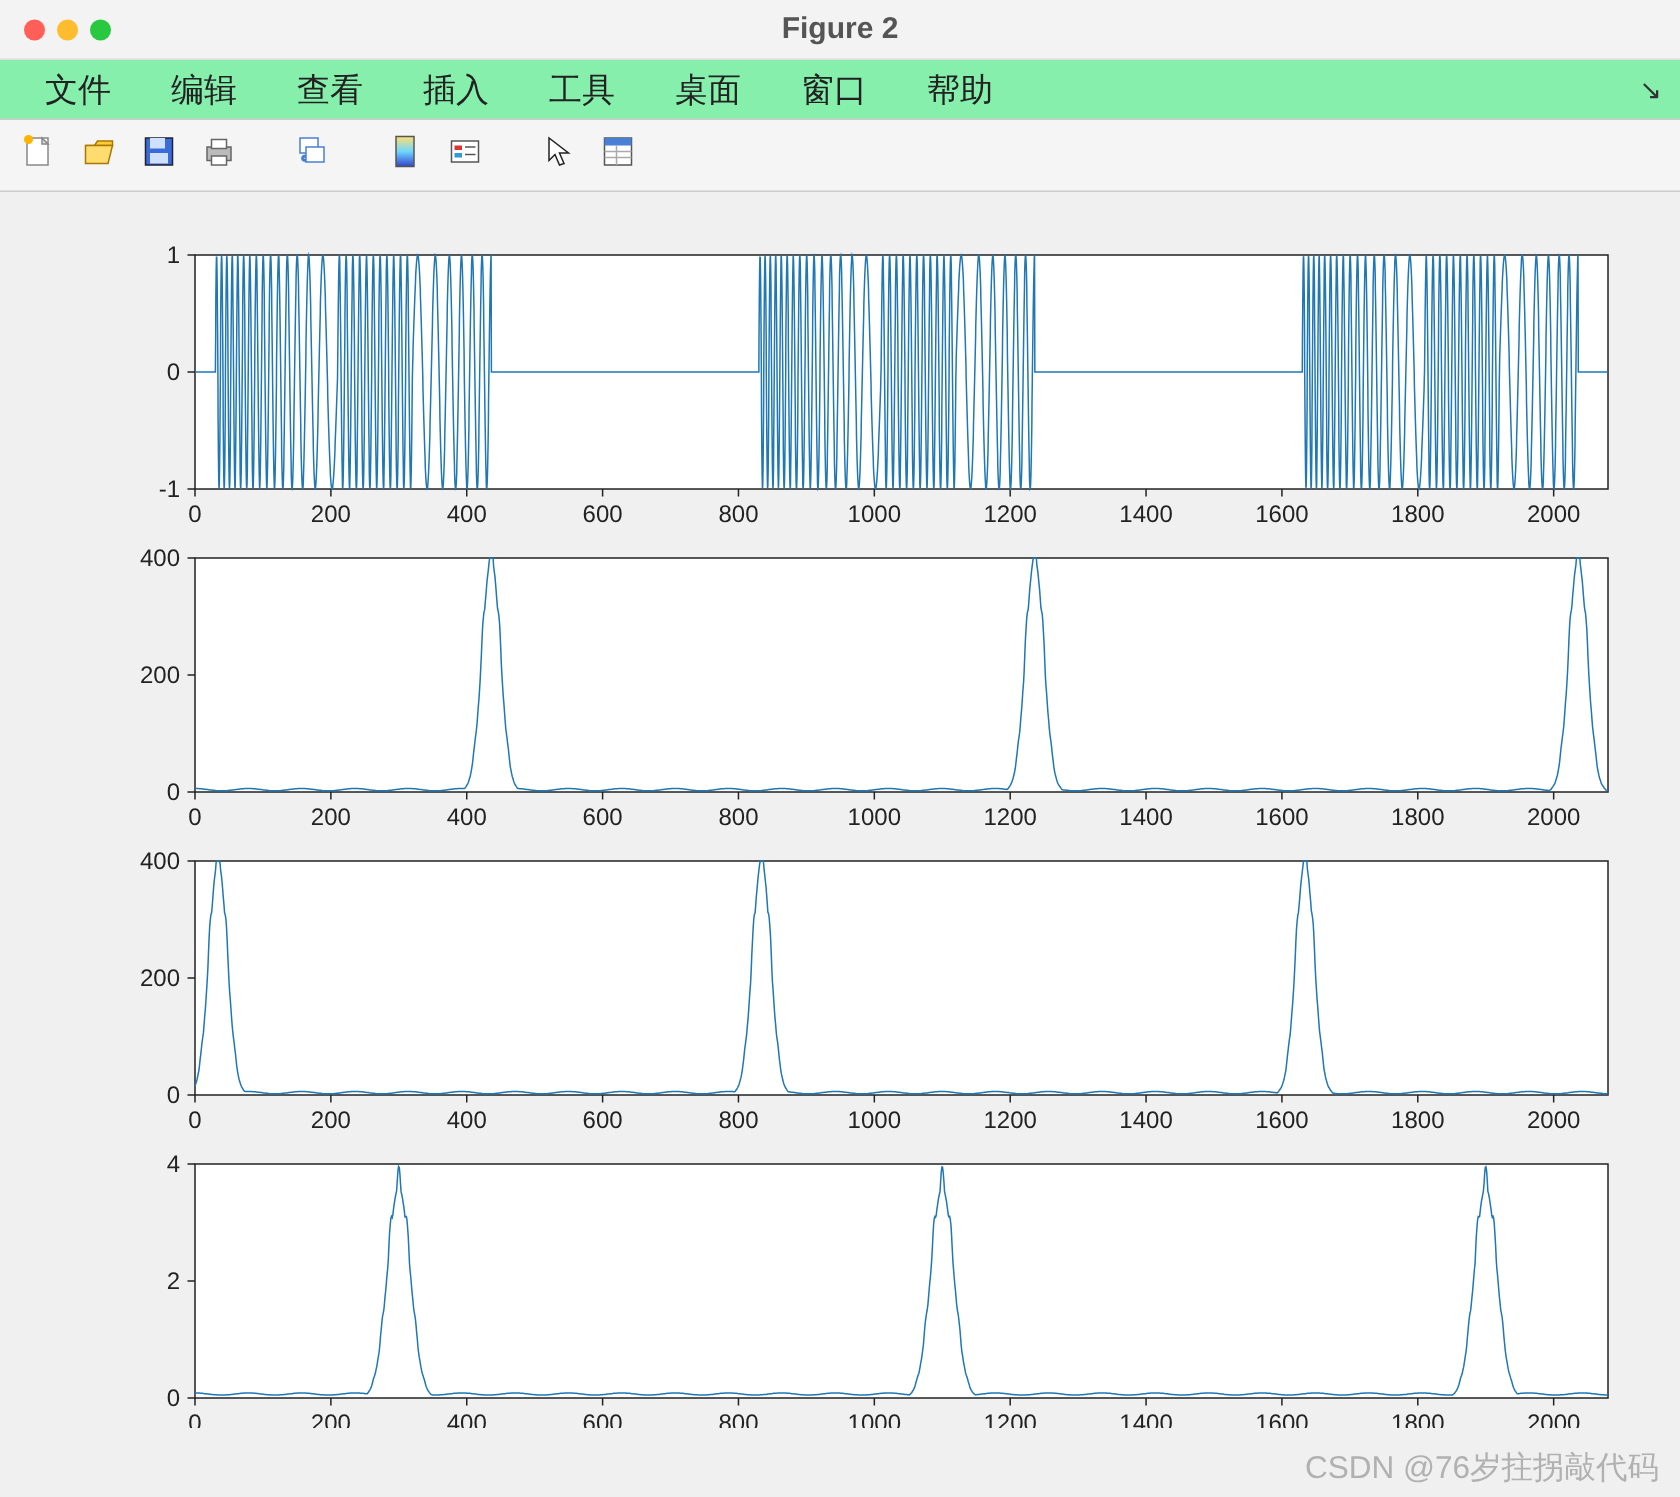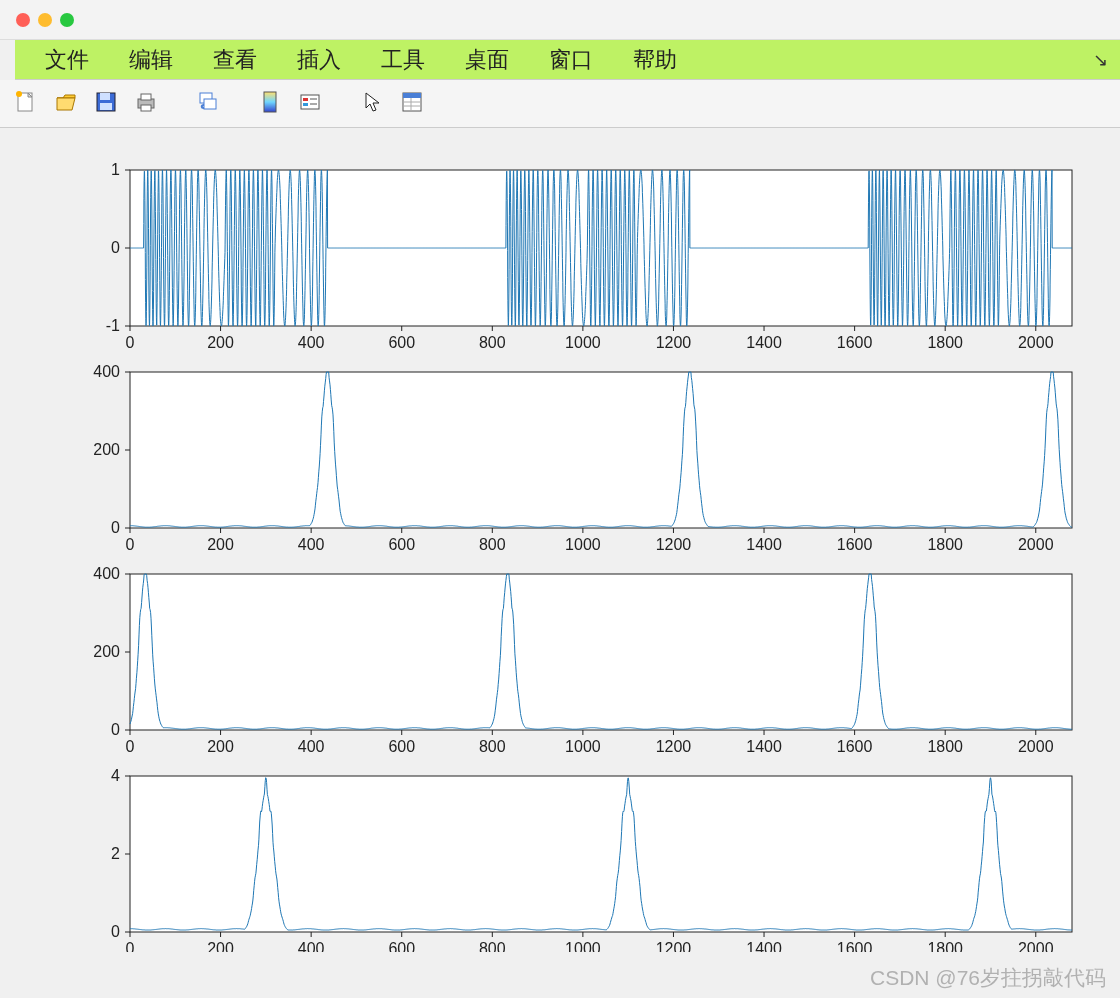--- a/index.html
+++ b/index.html
@@ -2,21 +2,21 @@
 <html><head>
 <meta charset="utf-8">
 <style>
   * { box-sizing: border-box; }
   html, body { margin:0; padding:0; width:1120px; height:998px; background:#f0f0f0; font-family:Arial,"Microsoft YaHei",sans-serif; }
   .titlebar { height:40px; display:flex; align-items:center; padding:0 16px; background:#f3f3f3; border-bottom:1px solid #ddd; position:relative; }
   .traffic { display:flex; gap:8px; }
   .dot { width:14px; height:14px; border-radius:50%; }
   .dot.red{background:#ff5f57;} .dot.yellow{background:#febc2e;} .dot.green{background:#28c840;}
   .wintitle { position:absolute; left:0; right:0; text-align:center; font-weight:600; color:#555; font-size:20px; pointer-events:none; }
-  .menubar { height:40px; display:flex; align-items:center; padding:0 10px; background:#bef264; border-bottom:1px solid #ccc; position:relative;margin-left:15px; }
+  .menubar { height:40px; display:flex; align-items:center; padding:0 10px; background:#86efac; border-bottom:1px solid #ccc; position:relative; }
   .menuitem { font-size:22px; color:#222; padding:4px 20px; cursor:default; }
   .menuarrow { position:absolute; right:12px; font-size:18px; color:#333; }
   .toolbar { height:48px; display:flex; align-items:center; padding:0 8px; gap:4px; background:#f5f5f5; border-bottom:1px solid #ccc; }
   .tb-btn { width:36px; height:36px; display:flex; align-items:center; justify-content:center; cursor:default; }
   .tb-sep { width:18px; }
   .figure-area { padding:24px 20px 10px 20px; background:#f0f0f0; height:calc(998px - 40px - 40px - 48px); position:relative; }
   .watermark { position:absolute; right:14px; bottom:6px; color:rgba(100,100,100,.45); font-size:21px; pointer-events:none; }
   svg.chart { display:block; }
   .axis text { font-size:16px; fill:#222; font-family:Arial,sans-serif; }
   .axis line, .axis path { stroke:#222; stroke-width:1; fill:none; }
@@ -25,20 +25,21 @@
 </style>
 </head>
 <body>
 
 <div class="titlebar">
   <div class="traffic">
     <div class="dot red"></div>
     <div class="dot yellow"></div>
     <div class="dot green"></div>
   </div>
+  <div class="wintitle">Figure 2</div>
 </div>
 
 <div class="menubar">
   <div class="menuitem">文件</div>
   <div class="menuitem">编辑</div>
   <div class="menuitem">查看</div>
   <div class="menuitem">插入</div>
   <div class="menuitem">工具</div>
   <div class="menuitem">桌面</div>
   <div class="menuitem">窗口</div>

